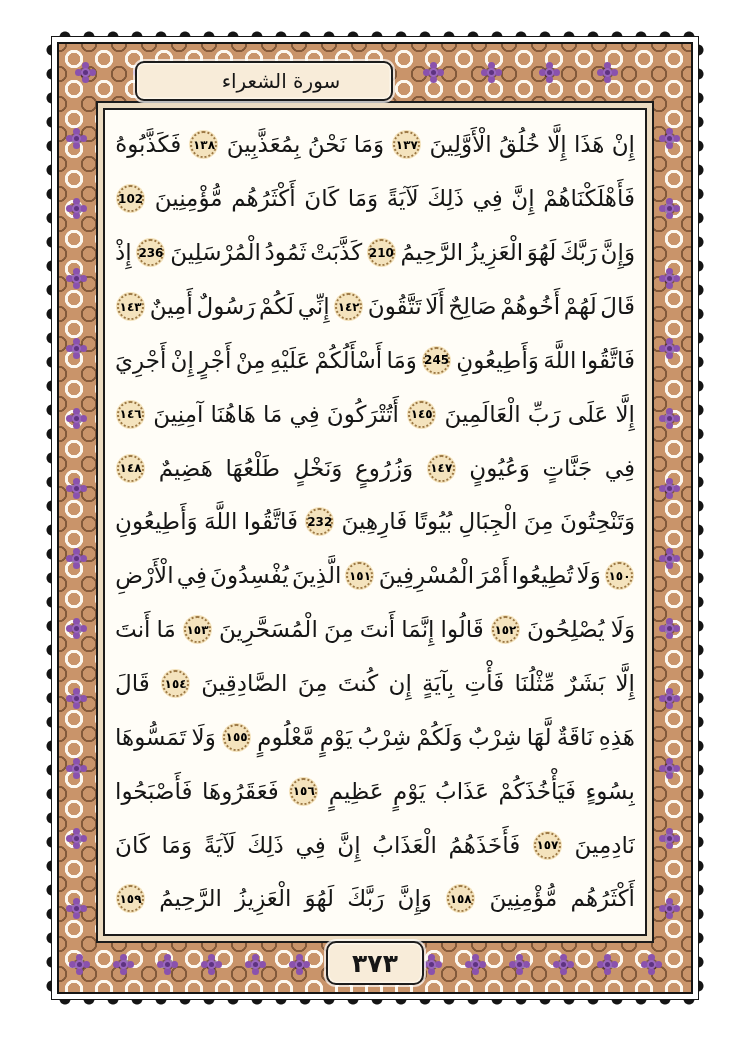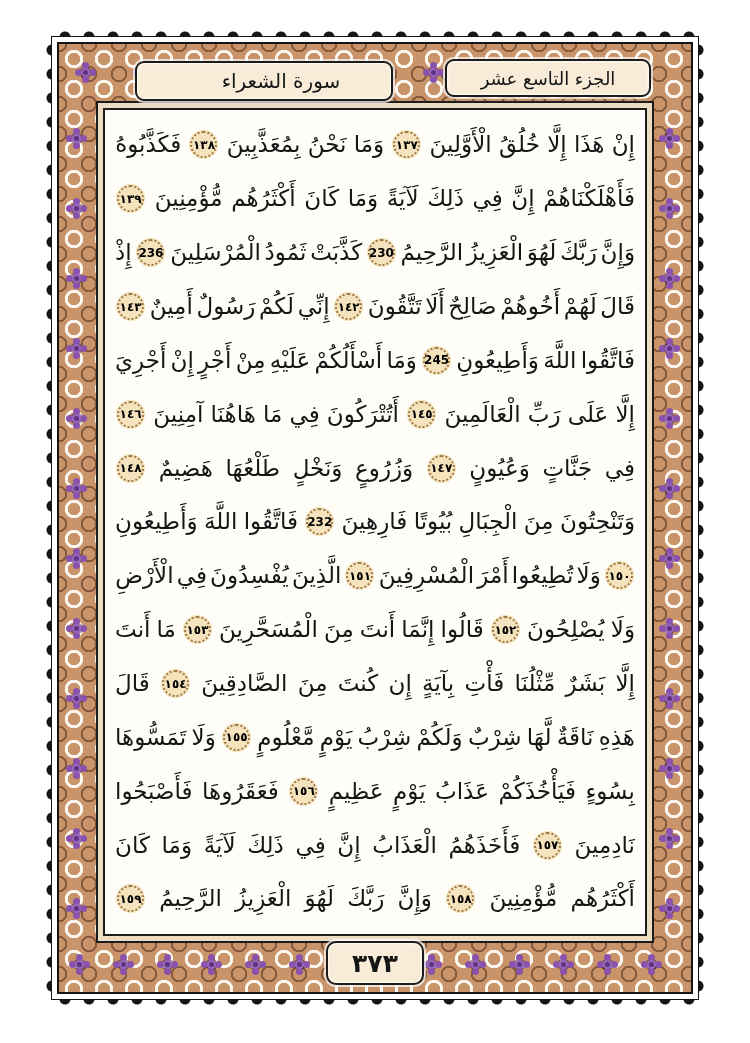--- a/index.html
+++ b/index.html
@@ -81,23 +81,20 @@
 </style>
 </head>
 <body>
 
 <div class="frame">
   <div class="scallop top"></div>
   <div class="scallop bottom"></div>
   <div class="scallop left"></div>
   <div class="scallop right"></div>
 
-  <div class="cartouche juz">
-    <span class="t">الجزء التاسع عشر</span>
-  </div>
   <div class="cartouche surah">
     <span class="t">سورة الشعراء</span>
   </div>
 
   <div class="inner-page">
     <div class="text-block">
         <div class="quran-line">
           <span class="word">إِنْ</span>
           <span class="word">هَذَا</span>
           <span class="word">إِلَّا</span>
@@ -118,31 +115,31 @@
           <span class="word">فَأَهْلَكْنَاهُمْ</span>
           <span class="word">إِنَّ</span>
           <span class="word">فِي</span>
           <span class="word">ذَلِكَ</span>
           <span class="word">لَآيَةً</span>
           <span class="word">وَمَا</span>
           <span class="word">كَانَ</span>
           <span class="word">أَكْثَرُهُم</span>
           <span class="word">مُّؤْمِنِينَ</span>
           <span class="medallion">
-            <span class="num">١٣٩</span>
+            <span class="num">102</span>
           </span>
         </div>
         <div class="quran-line">
           <span class="word">وَإِنَّ</span>
           <span class="word">رَبَّكَ</span>
           <span class="word">لَهُوَ</span>
           <span class="word">الْعَزِيزُ</span>
           <span class="word">الرَّحِيمُ</span>
           <span class="medallion">
-            <span class="num">230</span>
+            <span class="num">210</span>
           </span>
           <span class="word">كَذَّبَتْ</span>
           <span class="word">ثَمُودُ</span>
           <span class="word">الْمُرْسَلِينَ</span>
           <span class="medallion">
             <span class="num">236</span>
           </span>
           <span class="word">إِذْ</span>
         </div>
         <div class="quran-line">

